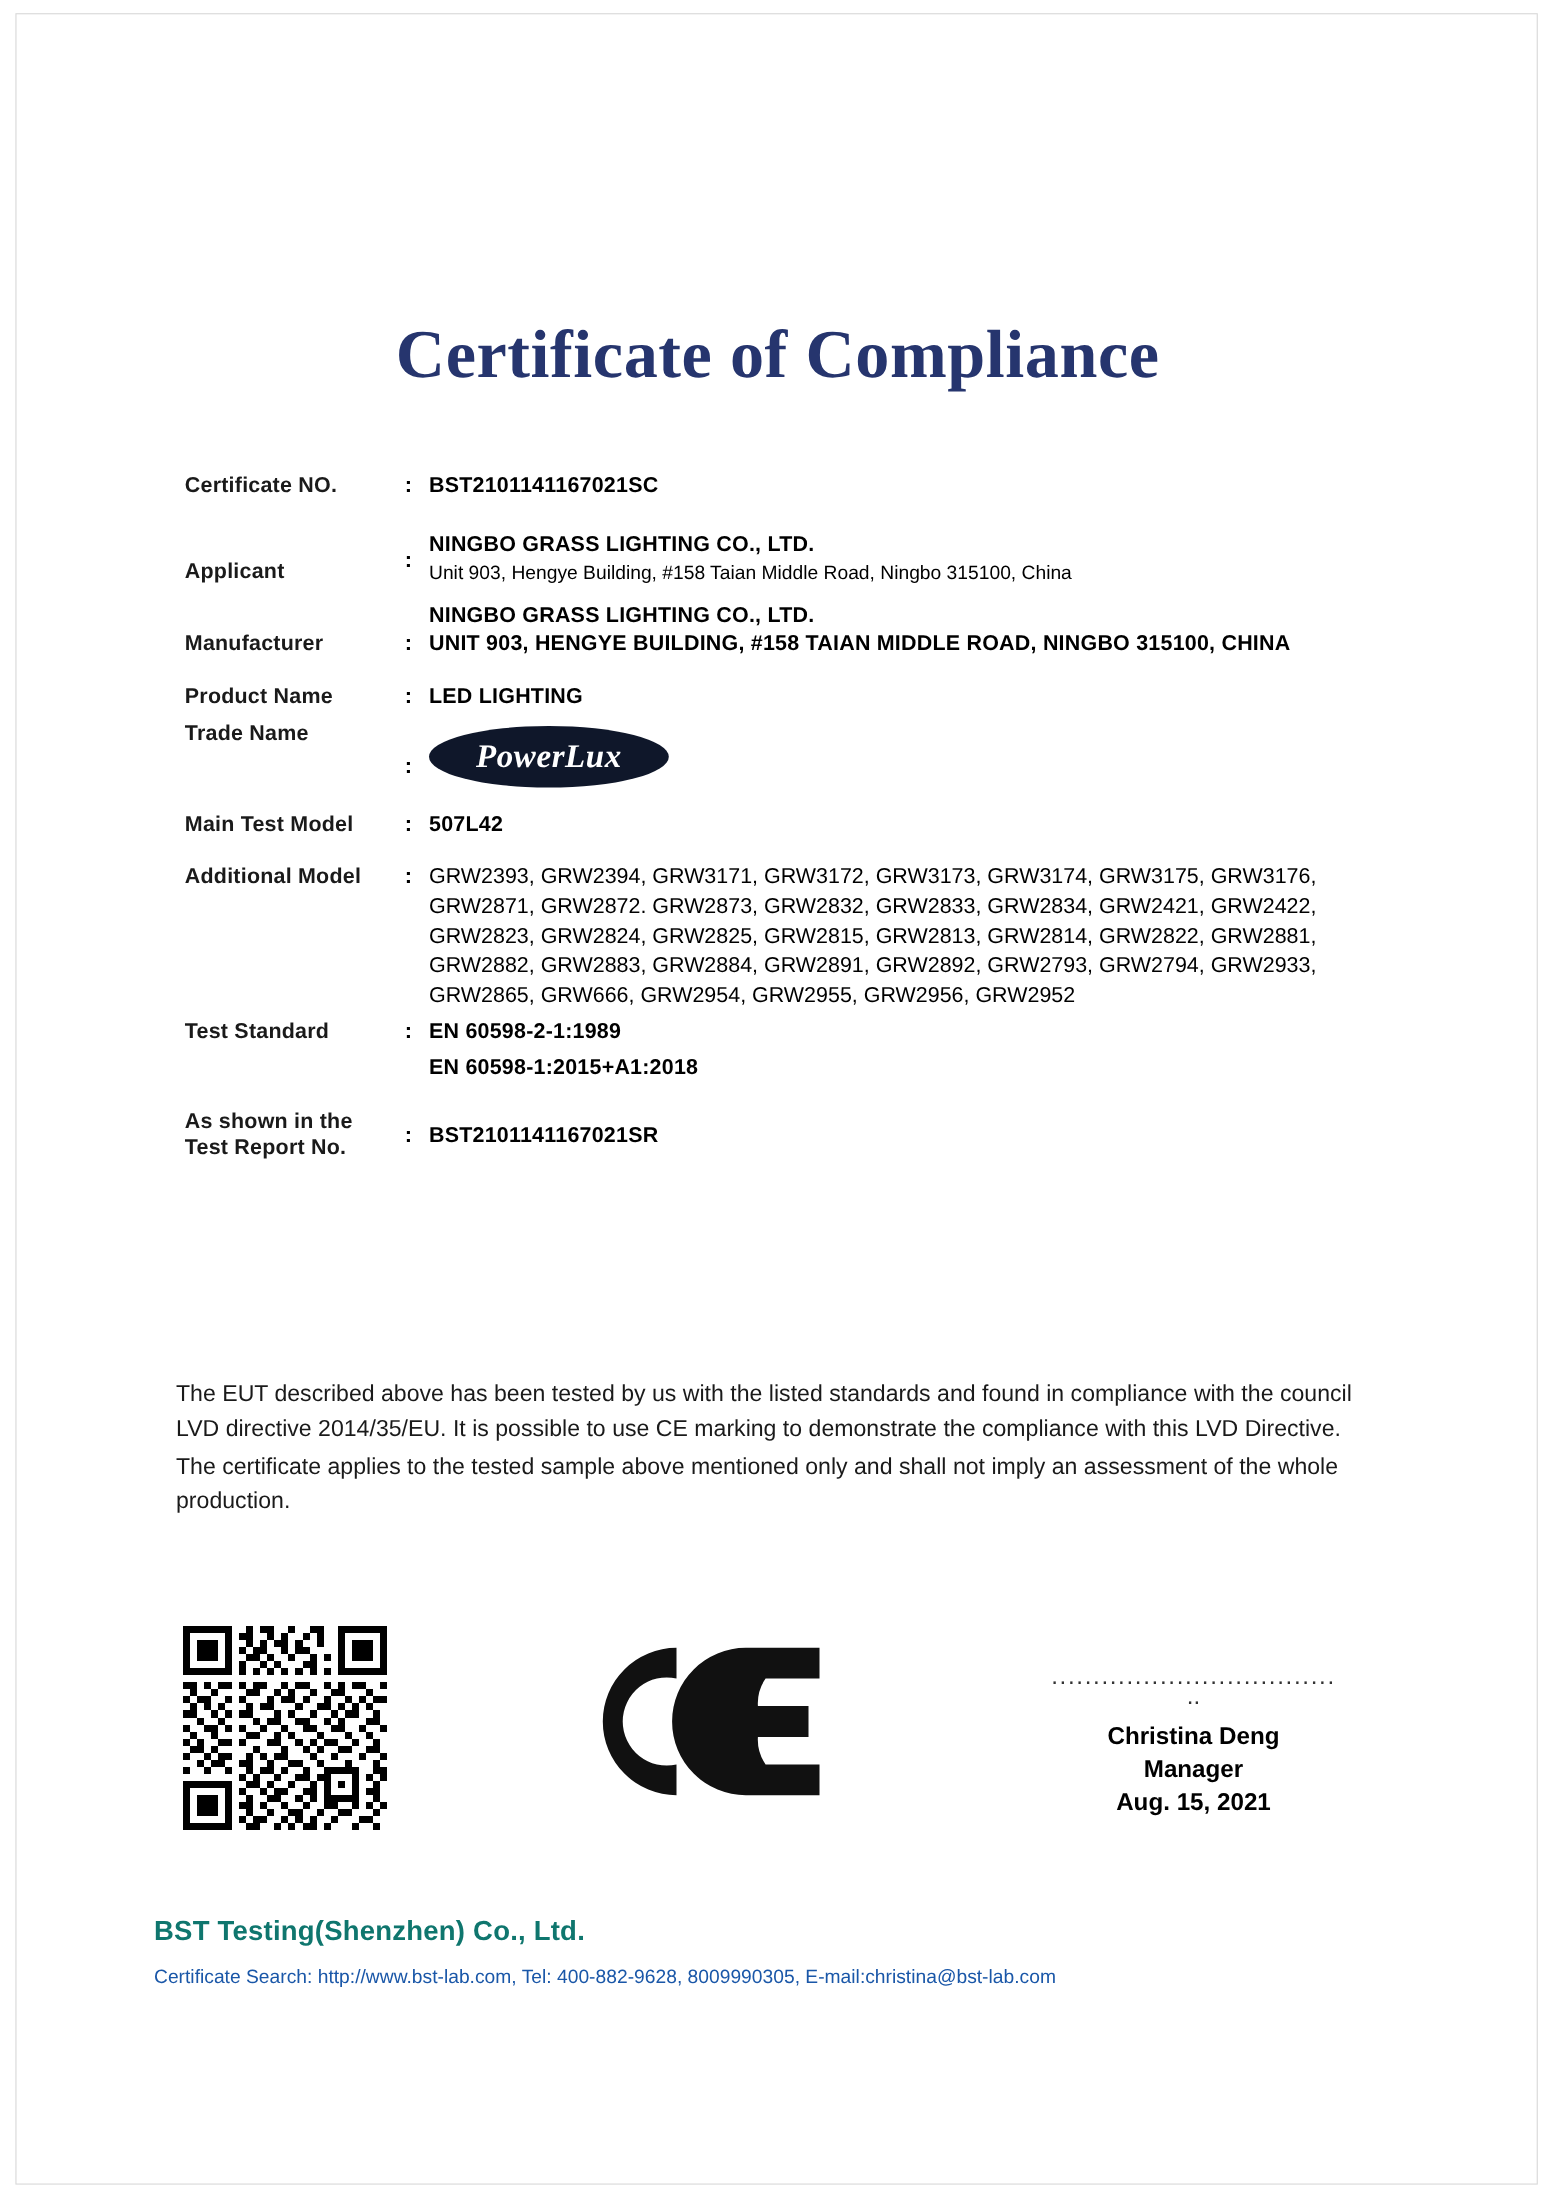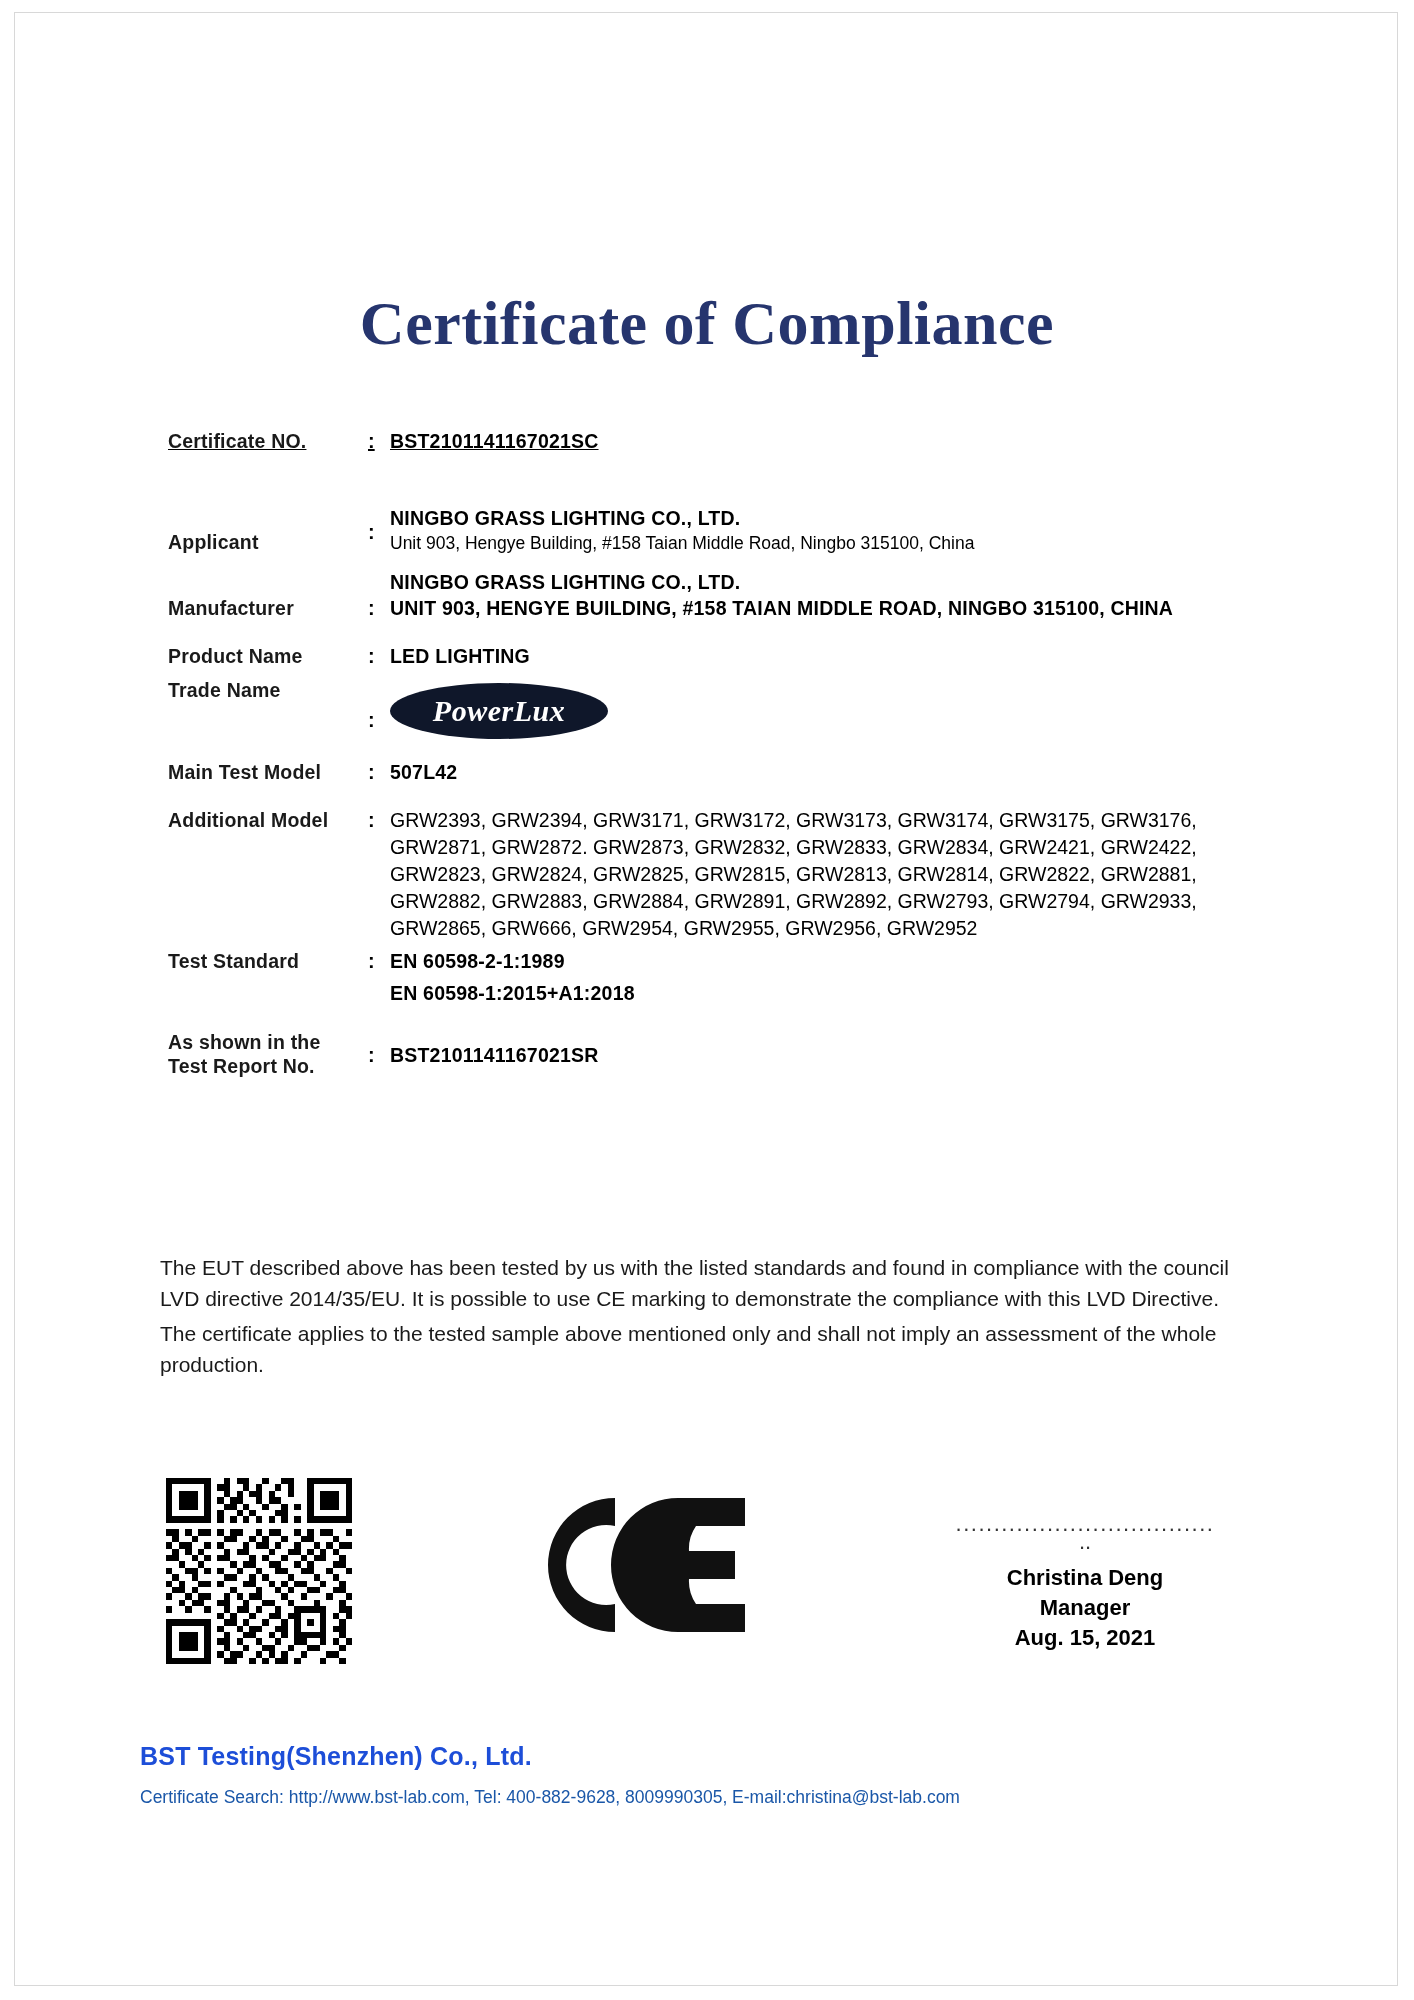--- a/index.html
+++ b/index.html
@@ -83,21 +83,21 @@
   .value.reg {
     font-weight: normal;
   }
   .small {
     font-size: 17.5px;
     line-height: 24px;
     font-weight: normal;
   }
 
   
-  .r-certno { margin-bottom: 51px; text-decoration: underline; }
+  .r-certno { margin-bottom: 28px; }
   .r-applicant { margin-bottom: 14px; }
   .r-manufacturer { margin-bottom: 22px; }
   .r-product { margin-bottom: 8px; }
   .r-trade { margin-bottom: 20px; justify-content: flex-end; }
   .r-mainmodel { margin-bottom: 22px; }
   .r-addmodel { margin-bottom: 6px; }
   .r-teststd { margin-bottom: 24px; }
 
   .label-two {
     line-height: 24px;
@@ -193,21 +193,21 @@
 
   .footer {
     position: absolute;
     left: 140px;
     top: 1742px;
     width: 1160px;
   }
   .footer-company {
     font-size: 25px;
     font-weight: bold;
-    color: #1d4ed8;
+    color: #0f766e;
     letter-spacing: 0.2px;
   }
   .footer-addr {
     margin-top: 14px;
     font-size: 17.5px;
     color: #1a57a8;
   }
   .footer-search {
     margin-top: 16px;
     font-size: 17.5px;

